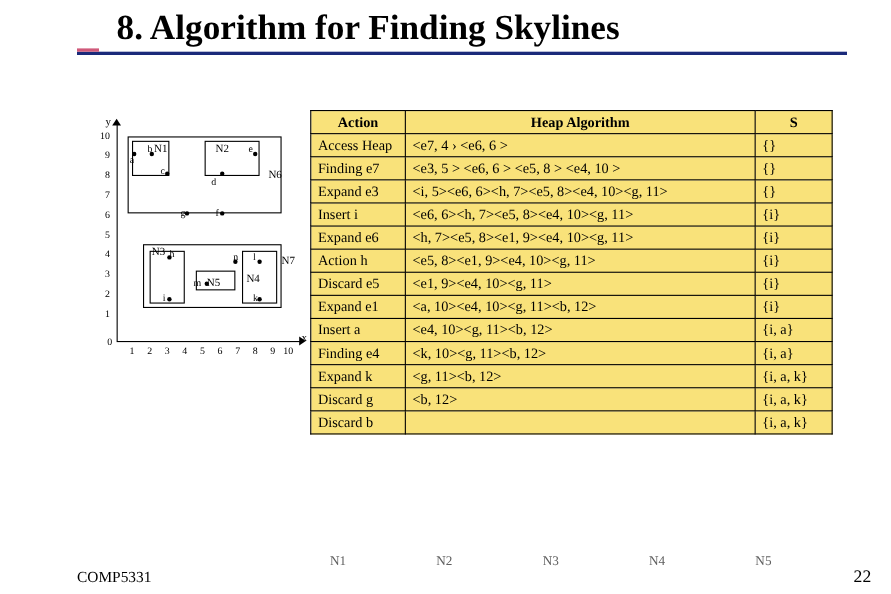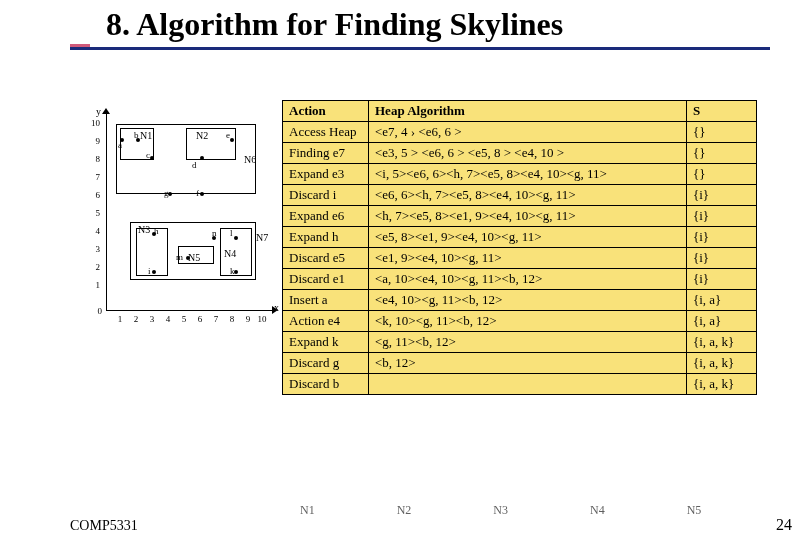--- a/index.html
+++ b/index.html
@@ -21,21 +21,21 @@
   .tick-x { position: absolute; font-size: 9px; text-align: center; width: 12px; }
   .rect { position: absolute; border: 1px solid #000; }
   .pt { position: absolute; width: 4px; height: 4px; background: #000; border-radius: 50%; transform: translate(-2px,-2px); }
   .pt-label { position: absolute; font-size: 9px; }
   .node-label { position: absolute; font-size: 10px; }
 
   
   .table-wrap { position: absolute; left: 282px; top: 50px; }
   table { border-collapse: collapse; }
   th, td { border: 1px solid #000; padding: 2px 6px; font-size: 13px; text-align: left; vertical-align: middle; font-family: "Times New Roman", serif; }
-  th { font-weight: bold; }
+  th { font-weight: bold; text-align: center; }
   .col-action { width: 86px; }
   .col-heap { width: 318px; }
   .col-s { width: 70px; }
   tr.highlight td, tr.highlight th { background: #f9e27a; }
 
   .footer-left { position: absolute; left: 70px; bottom: 6px; font-size: 14px; color: #000; }
   .footer-right { position: absolute; right: 18px; bottom: 6px; font-size: 16px; color: #000; }
   .footer-nodes { position: absolute; left: 300px; bottom: 22px; font-size: 12px; color: #444; display: flex; gap: 82px; }
   .footer-nodes span { opacity: .85; }
 </style>
@@ -143,51 +143,51 @@
             <td>Finding e7</td>
             <td>&lt;e3, 5 &gt;&nbsp;&lt;e6, 6 &gt;&nbsp;&lt;e5, 8 &gt;&nbsp;&lt;e4, 10 &gt;</td>
             <td>{}</td>
           </tr>
           <tr class="highlight">
             <td>Expand e3</td>
             <td>&lt;i, 5&gt;&lt;e6, 6&gt;&lt;h, 7&gt;&lt;e5, 8&gt;&lt;e4, 10&gt;&lt;g, 11&gt;</td>
             <td>{}</td>
           </tr>
           <tr class="highlight">
-            <td>Discard i</td>
+            <td>Insert i</td>
             <td>&lt;e6, 6&gt;&lt;h, 7&gt;&lt;e5, 8&gt;&lt;e4, 10&gt;&lt;g, 11&gt;</td>
             <td>{i}</td>
           </tr>
           <tr class="highlight">
             <td>Expand e6</td>
             <td>&lt;h, 7&gt;&lt;e5, 8&gt;&lt;e1, 9&gt;&lt;e4, 10&gt;&lt;g, 11&gt;</td>
             <td>{i}</td>
           </tr>
           <tr class="highlight">
-            <td>Expand h</td>
+            <td>Action h</td>
             <td>&lt;e5, 8&gt;&lt;e1, 9&gt;&lt;e4, 10&gt;&lt;g, 11&gt;</td>
             <td>{i}</td>
           </tr>
           <tr class="highlight">
             <td>Discard e5</td>
             <td>&lt;e1, 9&gt;&lt;e4, 10&gt;&lt;g, 11&gt;</td>
             <td>{i}</td>
           </tr>
           <tr class="highlight">
-            <td>Discard e1</td>
+            <td>Expand e1</td>
             <td>&lt;a, 10&gt;&lt;e4, 10&gt;&lt;g, 11&gt;&lt;b, 12&gt;</td>
             <td>{i}</td>
           </tr>
           <tr class="highlight">
             <td>Insert a</td>
             <td>&lt;e4, 10&gt;&lt;g, 11&gt;&lt;b, 12&gt;</td>
             <td>{i, a}</td>
           </tr>
           <tr class="highlight">
-            <td>Action e4</td>
+            <td>Finding e4</td>
             <td>&lt;k, 10&gt;&lt;g, 11&gt;&lt;b, 12&gt;</td>
             <td>{i, a}</td>
           </tr>
           <tr class="highlight">
             <td>Expand k</td>
             <td>&lt;g, 11&gt;&lt;b, 12&gt;</td>
             <td>{i, a, k}</td>
           </tr>
           <tr class="highlight">
             <td>Discard g</td>
@@ -206,13 +206,13 @@
 </div>
 
 <div class="footer-nodes">
   <span>N1</span>
   <span>N2</span>
   <span>N3</span>
   <span>N4</span>
   <span>N5</span>
 </div>
 <div class="footer-left">COMP5331</div>
-<div class="footer-right">24</div>
+<div class="footer-right">22</div>
 
 </body></html>

